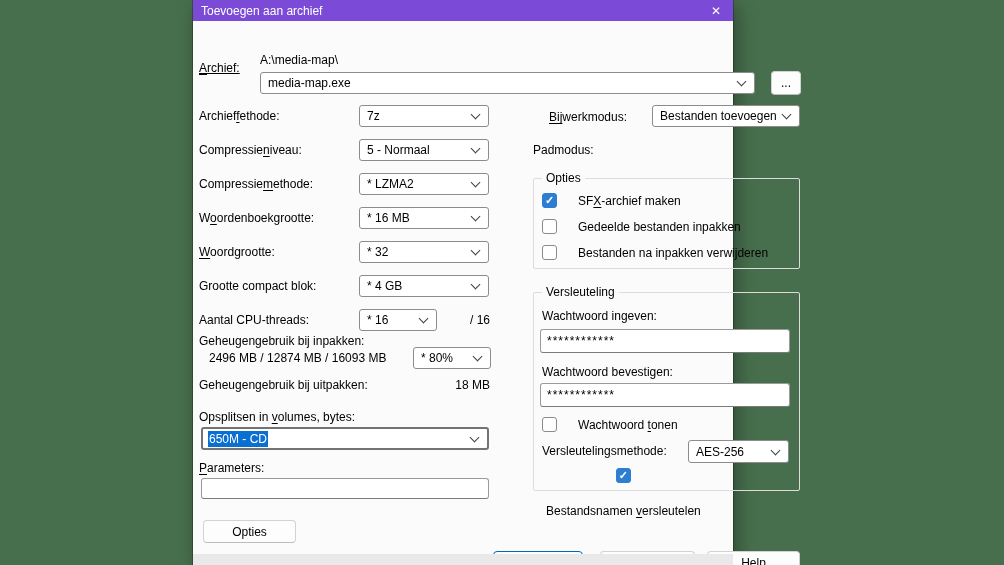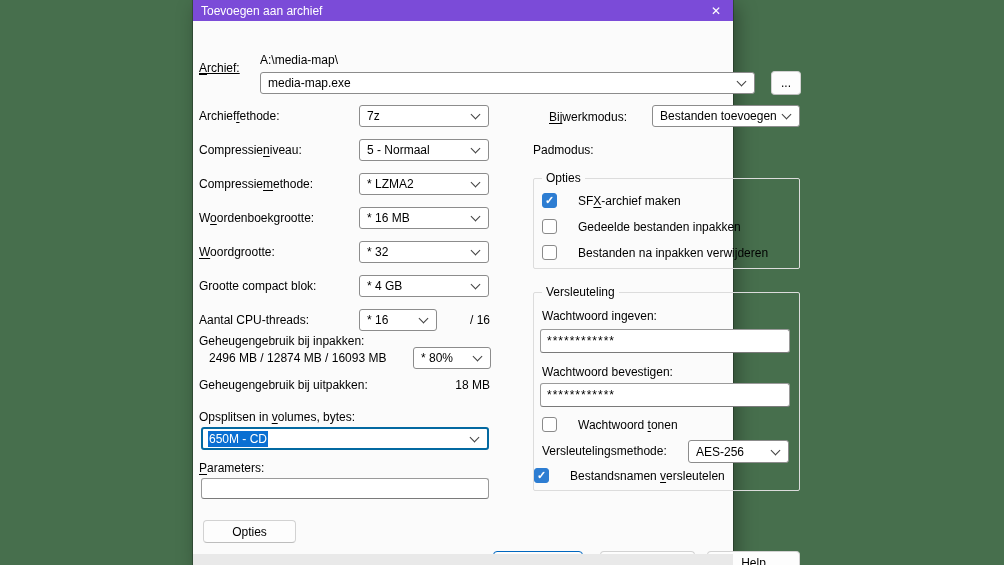--- a/index.html
+++ b/index.html
@@ -18,21 +18,21 @@
 
   .lbl { position:absolute; font-size:12px; color:#000; white-space:nowrap; }
   .mn { text-decoration:underline; text-underline-offset:2px; }
   .rt { text-align:right; }
 
   .combo { position:absolute; height:22px; background:#fff; border:1px solid #8C8C8C; border-radius:3px;
            display:flex; align-items:center; padding:0 20px 0 7px; overflow:hidden; }
   .combo-text { font-size:12px; white-space:nowrap; overflow:hidden; }
   .chev { position:absolute; right:9px; top:50%; width:7px; height:7px; margin-top:-5px;
           border-right:1.4px solid #404040; border-bottom:1.4px solid #404040; transform:rotate(45deg); }
-  .combo.focused { border:2px solid #0369a1; padding-left:5px; }
+  .combo.focused { border:2px solid #737373; padding-left:5px; }
   .sel { background:#0A6FD2; color:#fff; padding:1px 1px; }
 
   .tinput { position:absolute; background:#fff; border:1px solid #9A9A9A; border-bottom-color:#7a7a7a;
             border-radius:3px; font-size:12px; padding:0 6px; font-family:"Liberation Sans", sans-serif;
             letter-spacing:1px; color:#000; }
 
   .group { position:absolute; border:1px solid #DCDCDC; border-radius:2px; }
   .group-label { position:absolute; top:-8px; left:8px; background:#FBFBFB; padding:0 4px; font-size:12px; }
 
   .cbrow { position:absolute; display:flex; align-items:center; gap:21px; cursor:default; }
@@ -162,21 +162,21 @@
         <input class="tinput" type="text" style="left: 6px; top: 90px; width: 250px; height: 24px;" value="************">
         <div class="cbrow" style="left:8px; top:124px;">
           <span class="cb"></span>
           <span class="cbl"><span>Wachtwoord </span><span class="mn">t</span><span>onen</span></span>
         </div>
         <div class="lbl" style="left:8px; top:151px;">Versleutelingsmethode:</div>
         <div class="combo" style="left:154px; top:147px; width:101px; height:23px;">
           <span class="combo-text">AES-256</span>
           <span class="chev"></span>
         </div>
-        <div class="cbrow" style="left:0; top:175px;">
+        <div class="cbrow" style="left:12px; top:175px;flex-direction:column;">
           <span class="cb checked"></span>
           <span class="cbl"><span>Bestandsnamen </span><span class="mn">v</span><span>ersleutelen</span></span>
         </div>
       </div>
 
       <div class="btn default" style="left:300px; top:530px; width:90px;">OK</div>
       <div class="btn" style="left:407px; top:530px; width:95px;">Annuleren</div>
       <div class="btn" style="left:514px; top:530px; width:93px;">Help</div>
 
       <div class="footer-strip"></div>

